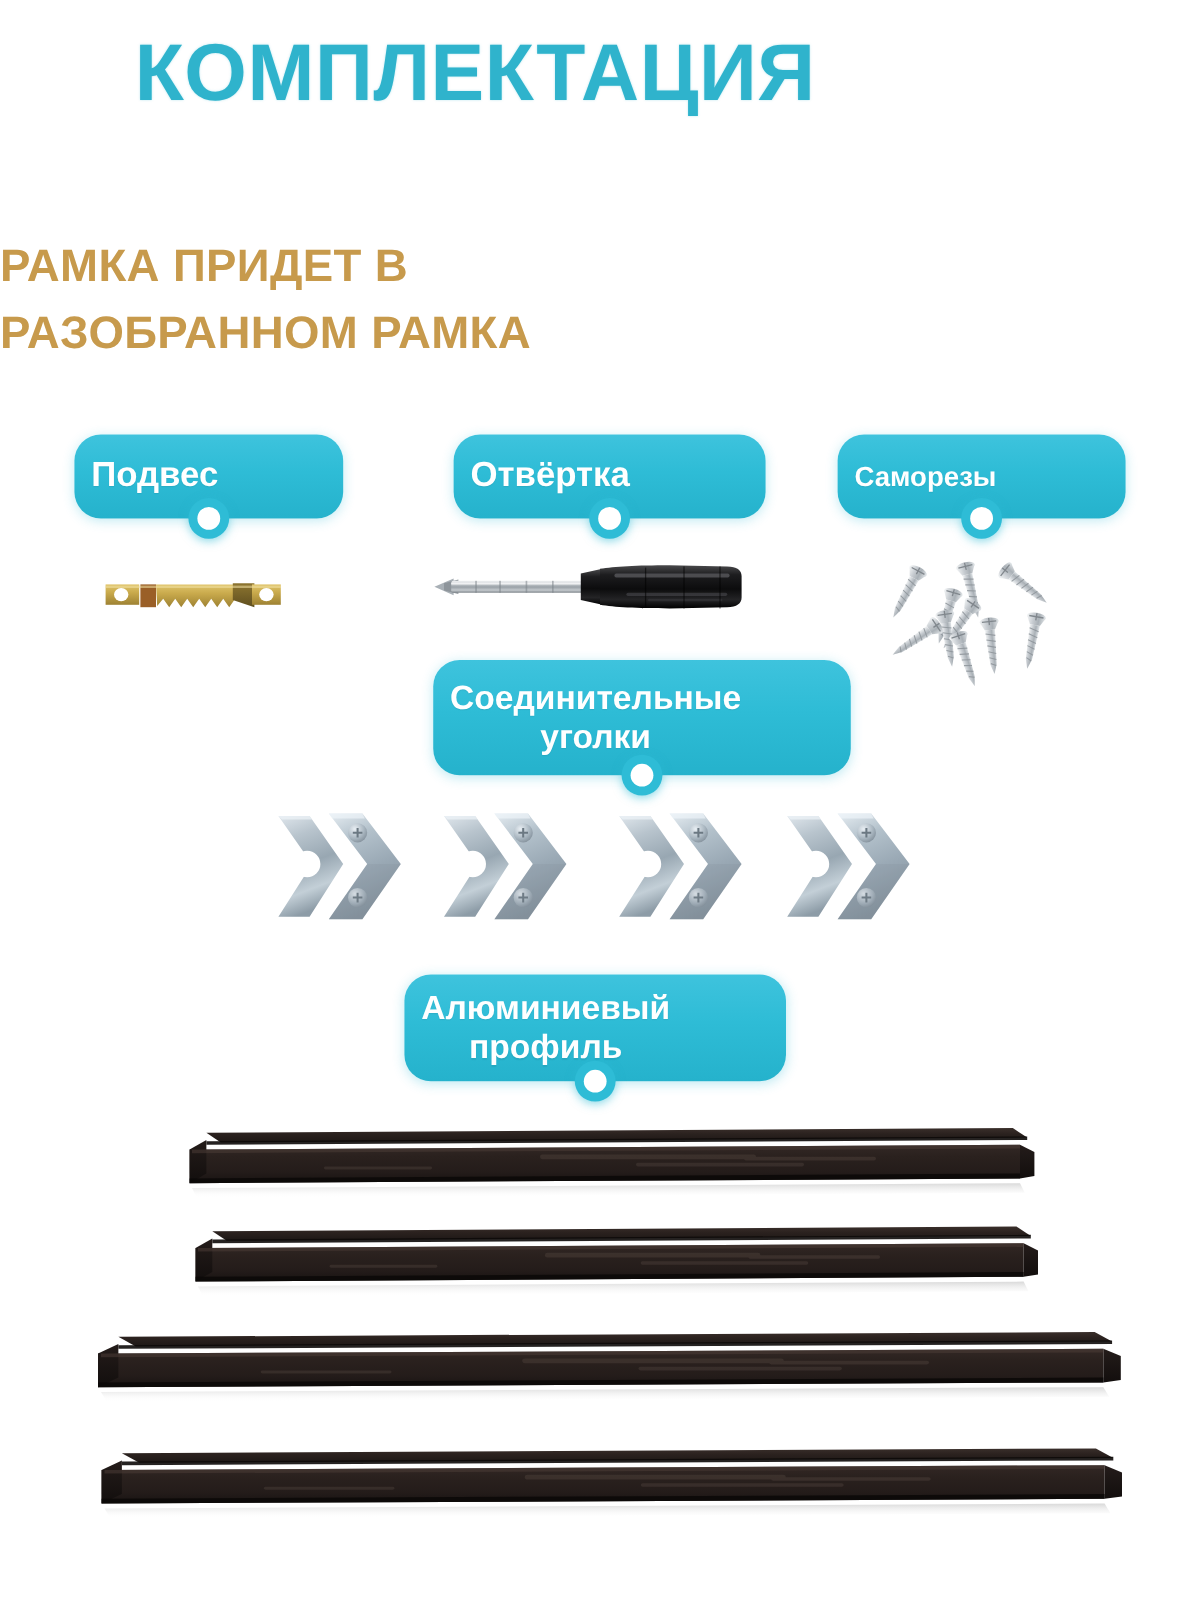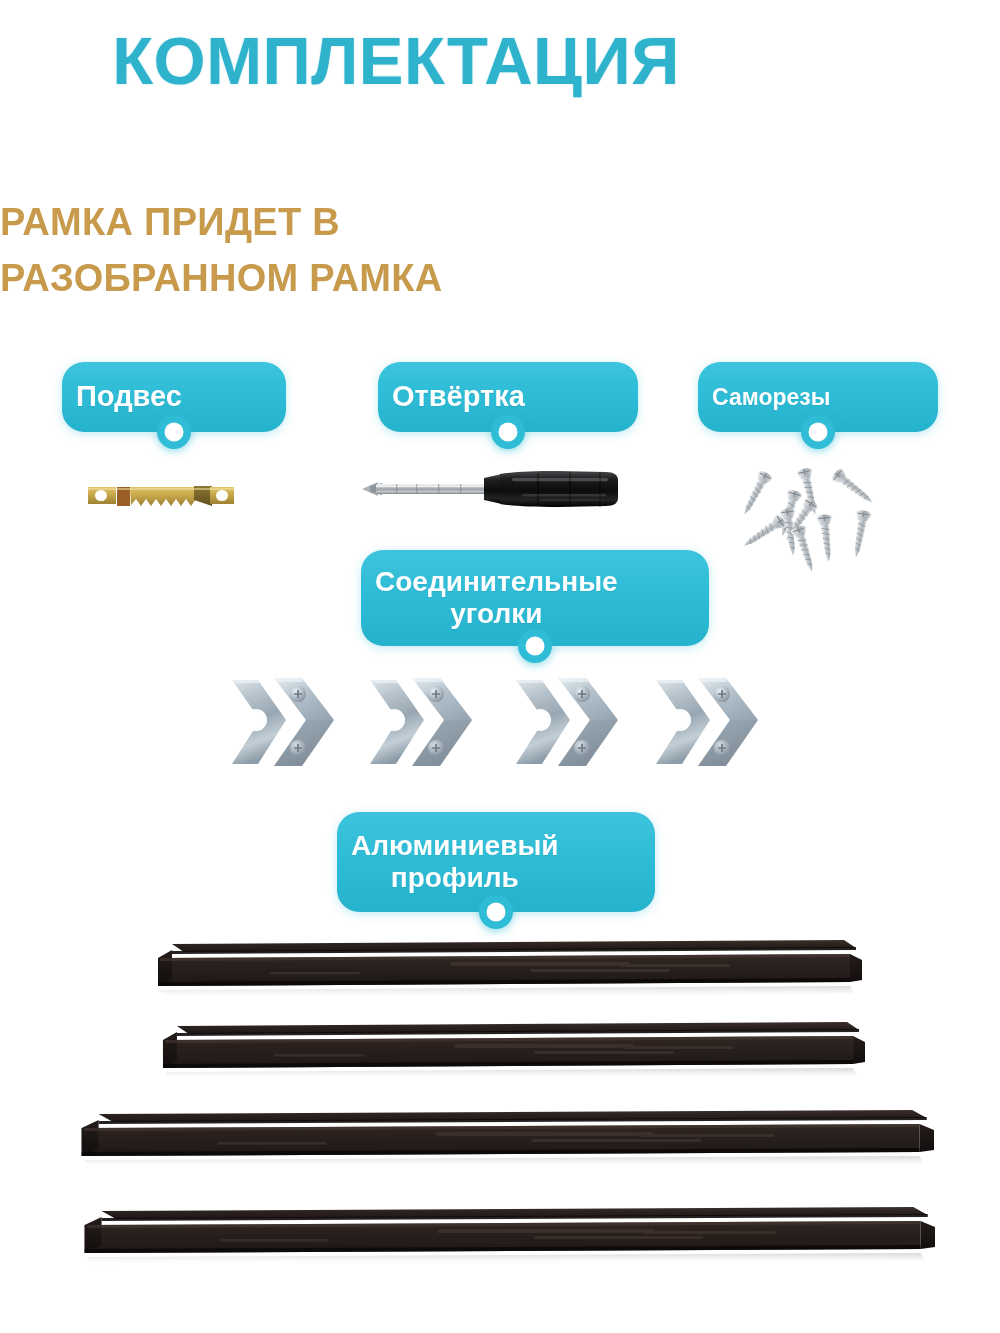--- a/index.html
+++ b/index.html
@@ -87,21 +87,21 @@
     width: 19px;
     height: 19px;
     border-radius: 50%;
     background: #ffffff;
   }
 
   #badge-podves  { left: 62px;  top: 362px; width: 224px; height: 70px; font-size: 29px; }
   #badge-otvert  { left: 378px; top: 362px; width: 260px; height: 70px; font-size: 29px; }
   #badge-samorez { left: 698px; top: 362px; width: 240px; height: 70px; font-size: 23px; }
   #badge-ugolki  { left: 325px; top: 550px; width: 348px; height: 96px; font-size: 28px; margin-left: 36px; }
-  #badge-profile { left: 337px; top: 812px; width: 318px; height: 100px; font-size: 28px; }
+  #badge-profile { left: 337px; top: 812px; width: 318px; height: 89px; font-size: 28px; }
 
   
   .part { position: absolute; }
 
   
   #hanger { left: 88px; top: 480px; width: 146px; height: 34px; }
 
   
   #screwdriver { left: 362px; top: 462px; width: 256px; height: 54px; }
 

